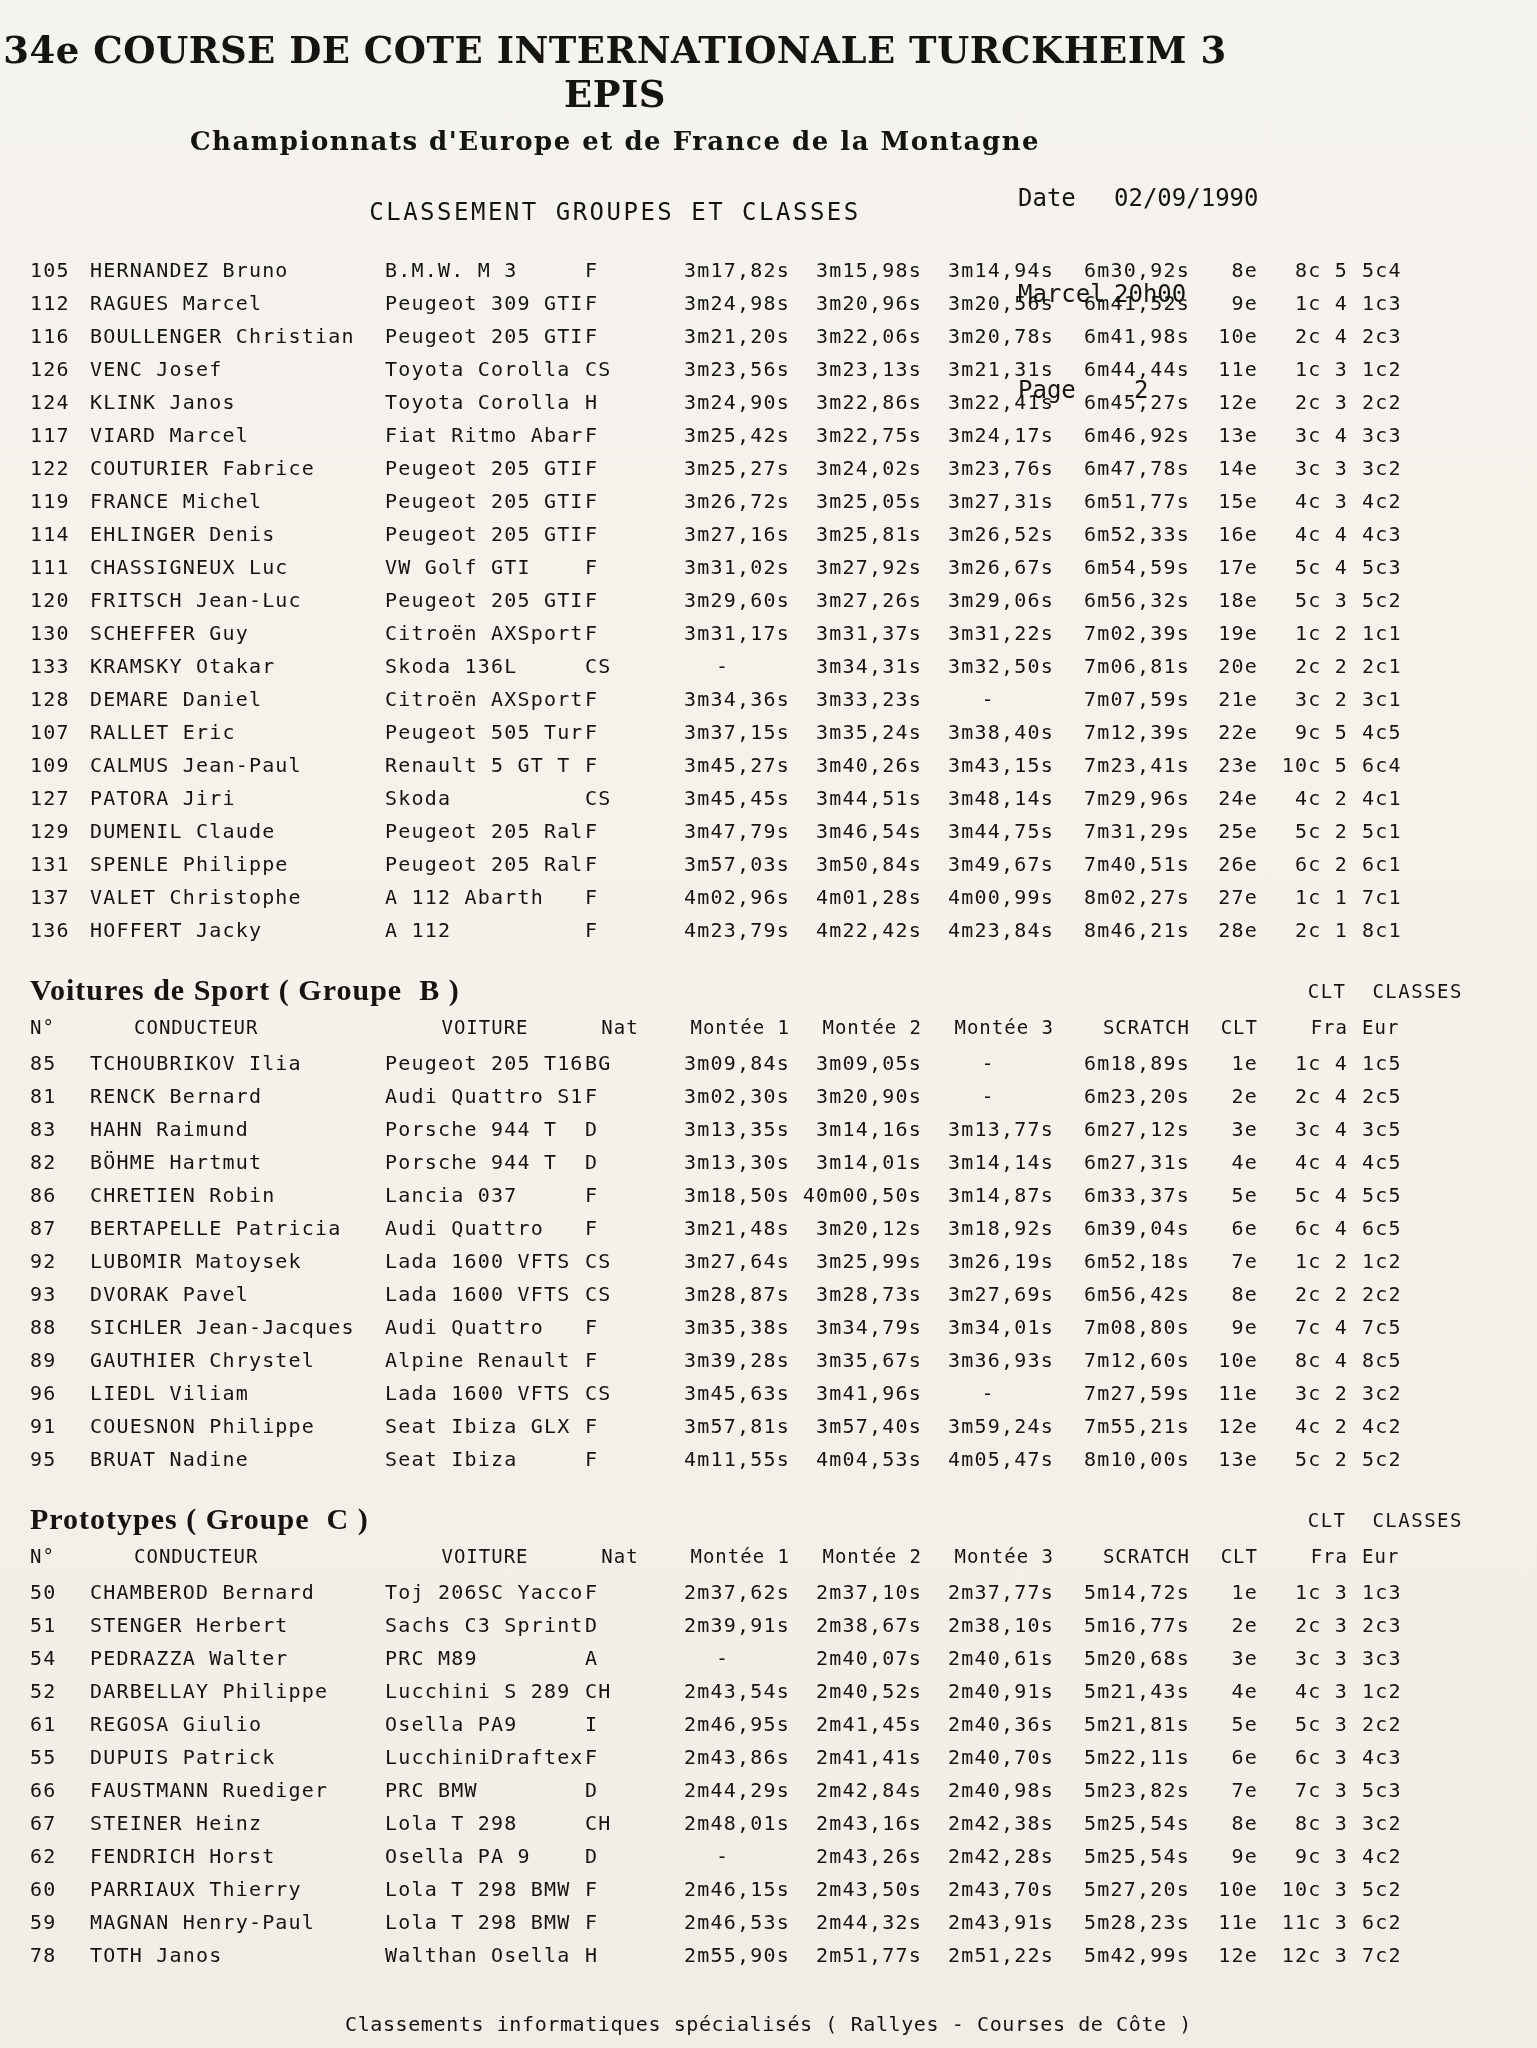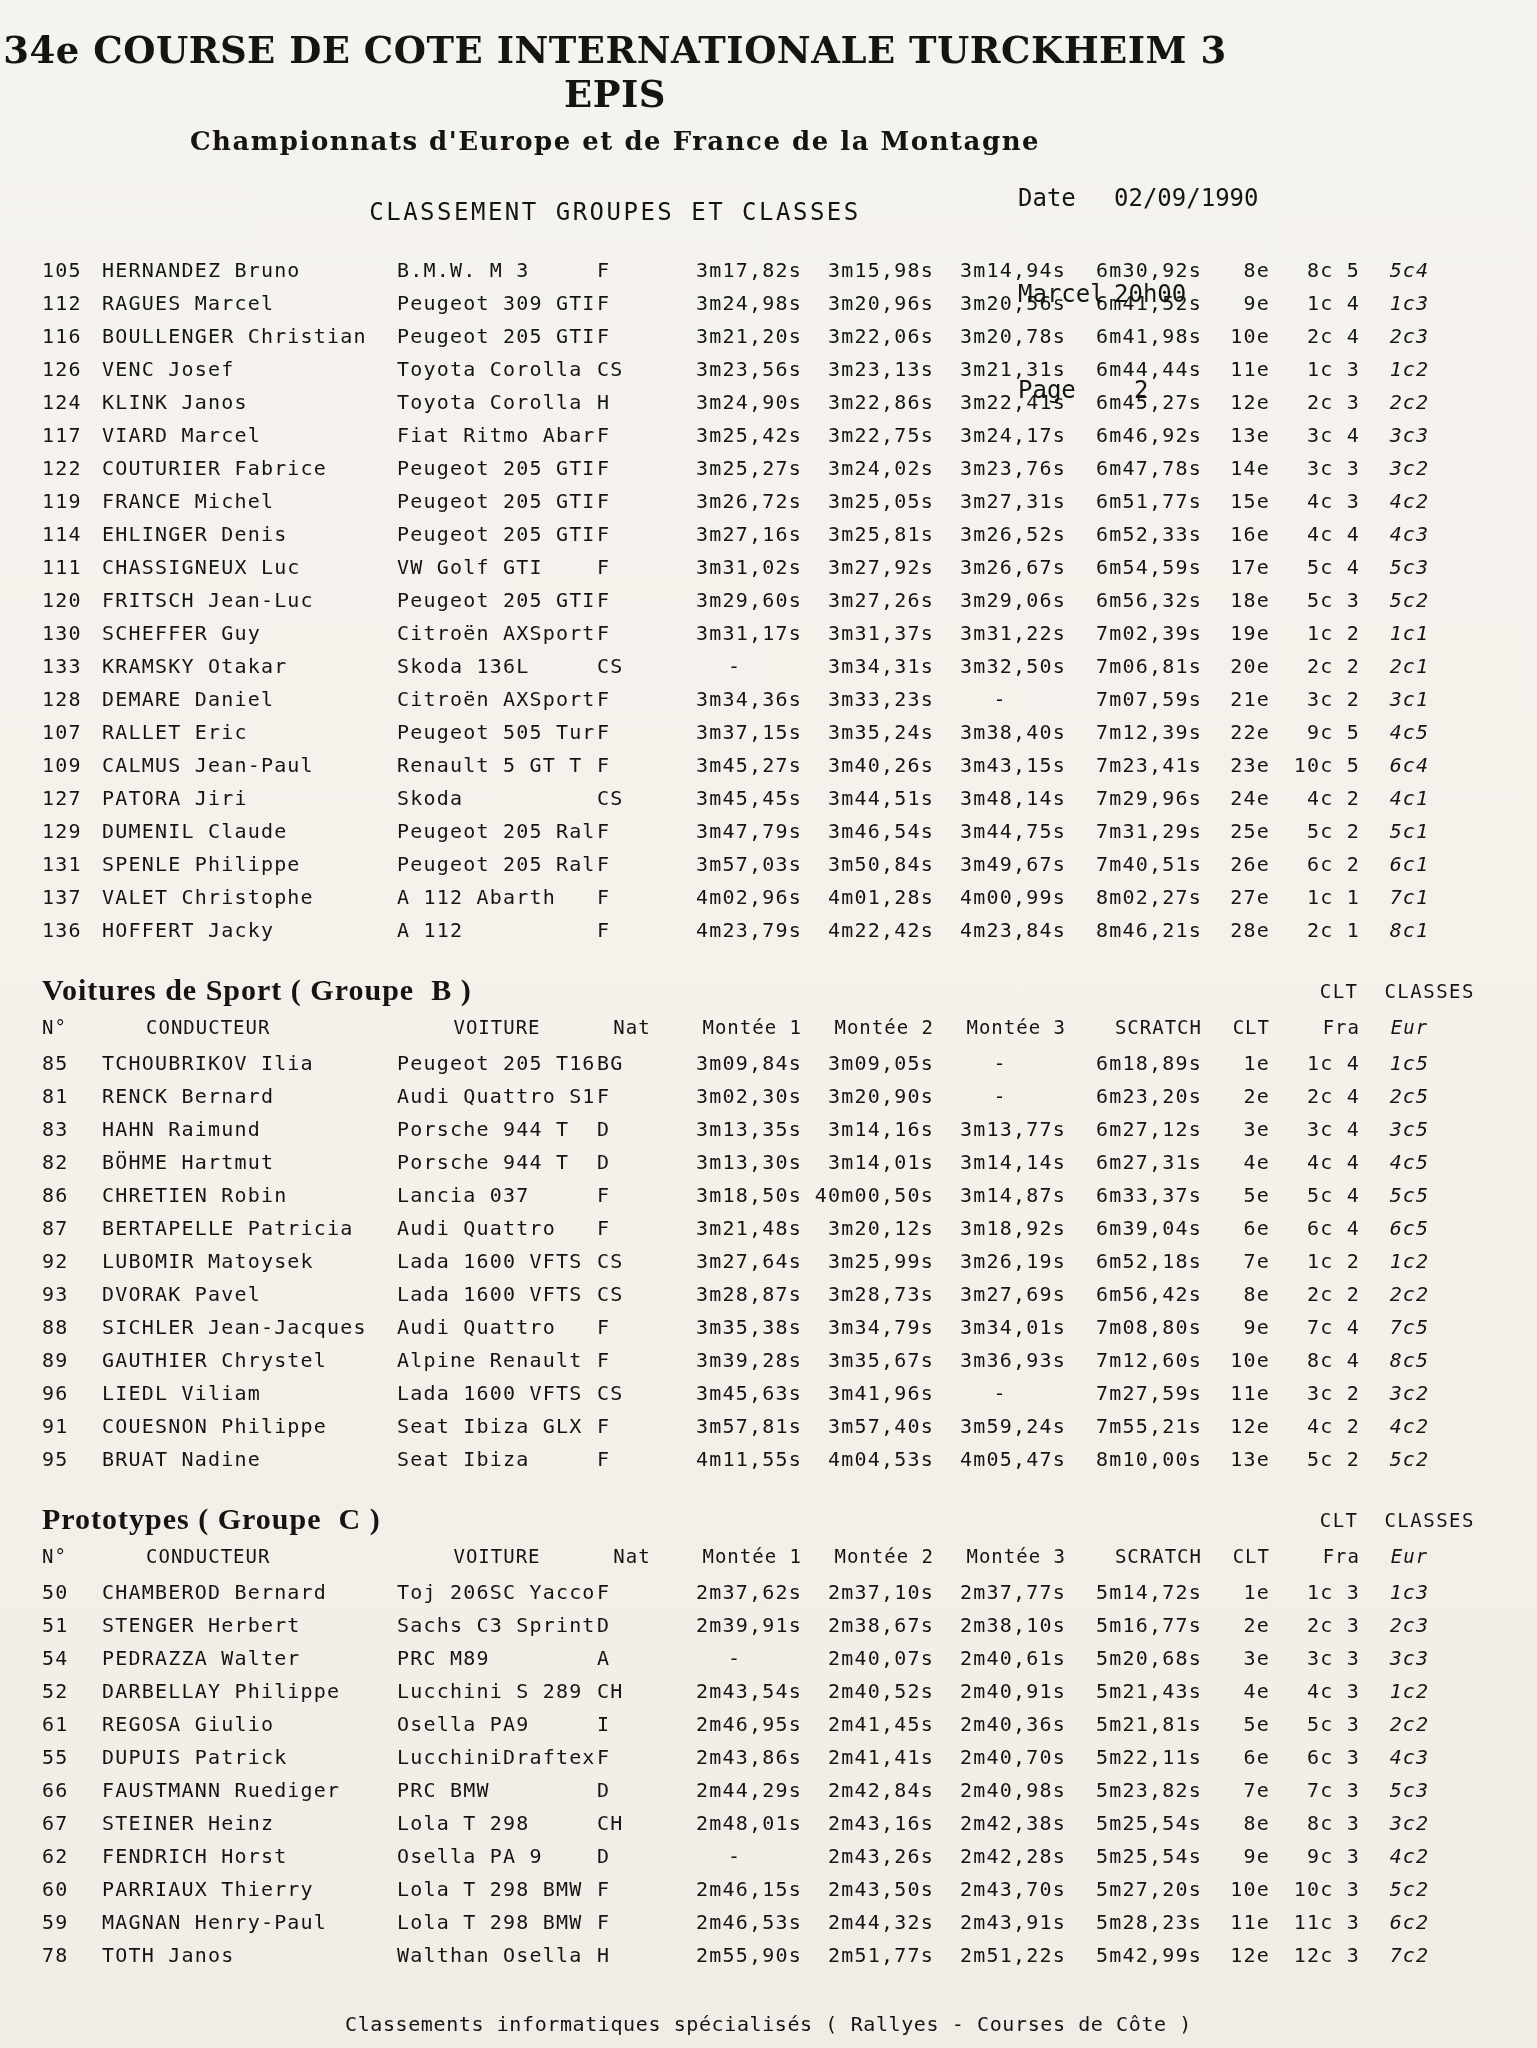--- a/index.html
+++ b/index.html
@@ -26,41 +26,41 @@
   }
   .meta {
     position:absolute; left:1018px; top:118px;
     font-size:24px; line-height:32px; white-space:pre;
   }
   .meta .lbl { display:inline-block; width:96px; }
   .meta .page-val { padding-left:20px; }
 
   
   #sections { margin-top:28px; }
-  .group-section { margin:12px; }
+  .group-section { margin:0; }
   .section-head {
     display:flex; justify-content:space-between; align-items:flex-end;
     box-sizing:border-box; width:1463px; padding-left:30px; margin-top:26px;
   }
   .section-title {
     font-family:Liberation Serif, serif; font-weight:bold;
     font-size:30px; letter-spacing:1px; white-space:pre;
   }
   .clt-classes { font-size:19px; letter-spacing:1.5px; padding-bottom:5px; white-space:pre;text-align:right; }
 
   .col-header, .row {
     display:grid;
     grid-template-columns:60px 295px 200px 70px 135px 132px 132px 136px 68px 90px 85px;
     padding-left:30px; white-space:pre;
   }
   .row { font-size:20px; letter-spacing:1.2px; line-height:33px; }
   .col-header { font-size:19px; letter-spacing:1px; line-height:40px; }
   .cell { overflow:visible; }
   .c4,.c5,.c6,.c7,.c8,.c9 { text-align:right; }
-  .c10 { text-align:center; padding-left:14px;font-style:italic; }
+  .c10 { text-align:left; padding-left:14px; }
   .cell.dash { text-align:center; }
   .col-header .c1 { text-align:left; padding-left:44px; }
   .col-header .c2,.col-header .c3 { text-align:center; }
 
   
   .footer { margin-top:34px; text-align:center; font-size:20px; line-height:36px; letter-spacing:0.6px; }
 </style>
 </head>
 <body>
 

